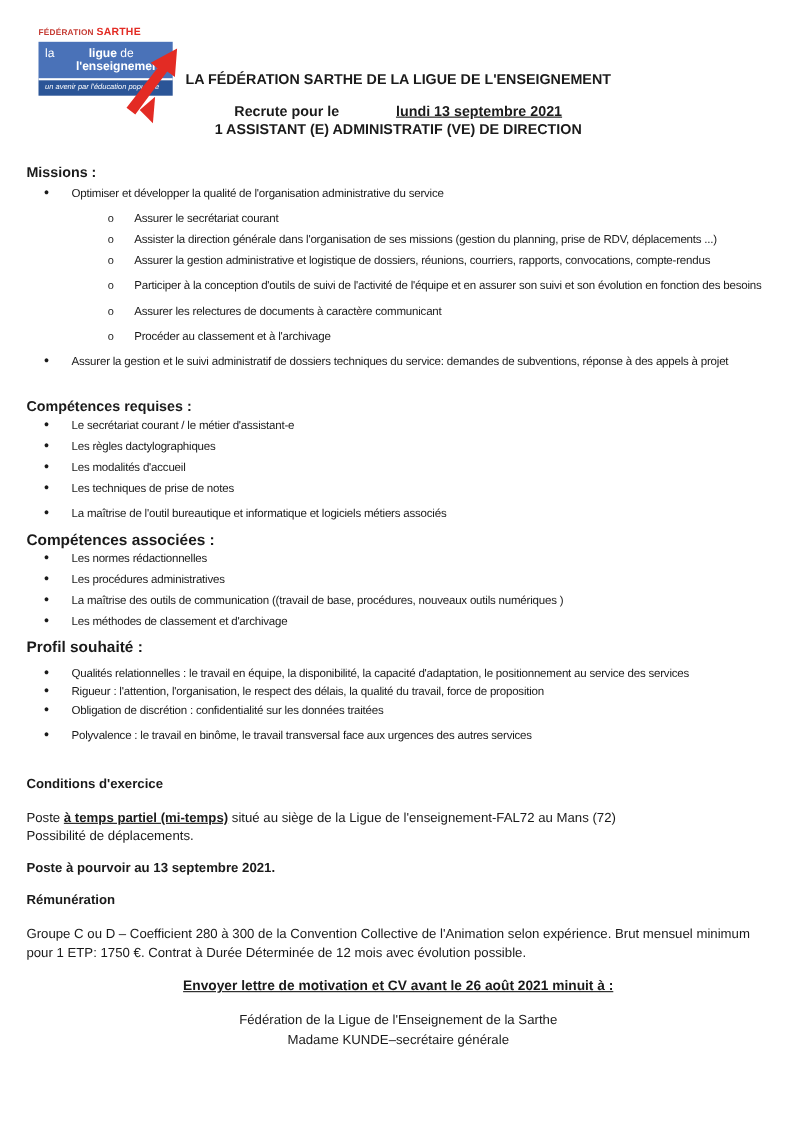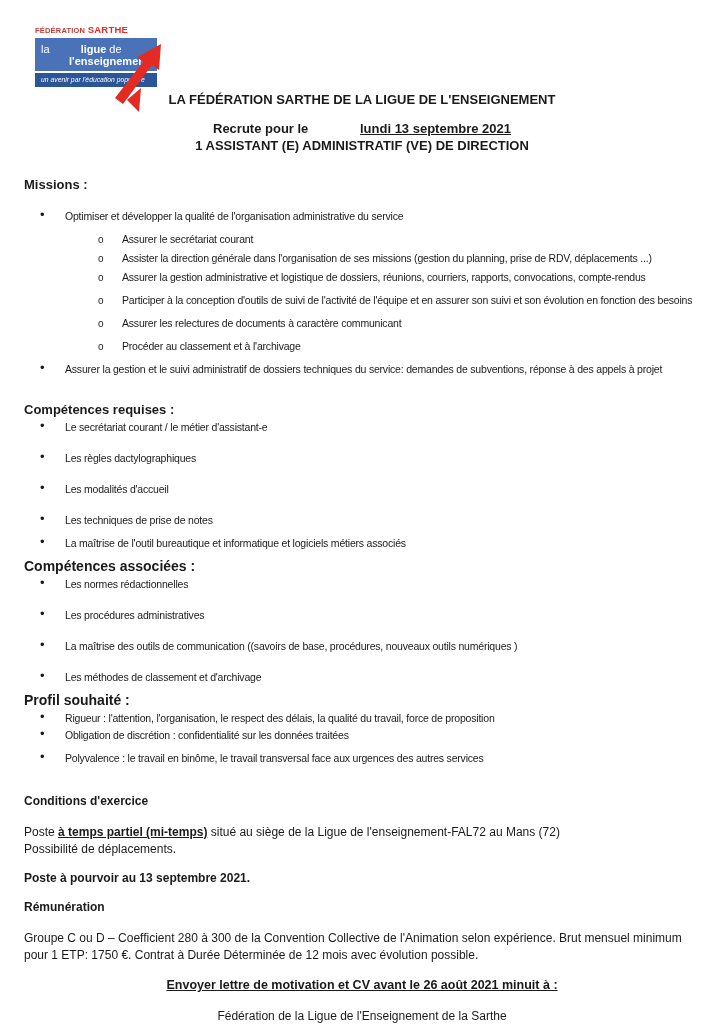--- a/index.html
+++ b/index.html
@@ -31,35 +31,35 @@
     background: #2b5597; color: #ffffff;
     font-style: italic; font-size: 6.8px;
     padding: 3px 4px 4px 6px;
     border-top: 2px solid #ffffff;
     white-space: nowrap;
   }
   .logo-arrow { position: absolute; top: 12px; right: -8px; width: 56px; height: 78px; pointer-events: none; }
 
   
   .doc-title {
-    padding-top: 92px;
+    padding-top: 64px;
     text-align: center;
     font-size: 13px; font-weight: bold;
   }
   .recruit-line { margin-top: 14px; text-align: center; font-size: 13px; font-weight: bold; }
   .recruit-line .u { text-decoration: underline; padding-left: 48px; }
   .position-line { text-align: center; font-size: 13px; font-weight: bold; margin-top: 2px; }
 
   
   .content { padding: 0 24px; }
   .h-bold { font-size: 13px; font-weight: bold; }
   .h-reg  { font-size: 14px; font-weight: bold; }
 
   .li1, .li2 { position: relative; font-size: 10.5px; letter-spacing: -0.2px; line-height: 13px; white-space: nowrap; }
-  .li1 { margin-left: 14px; padding-left: 27px; margin-top: 18px; }
+  .li1 { margin-left: 14px; padding-left: 27px; margin-top: 6px; }
   .li1::before { content: "\2022"; position: absolute; left: 2px; top: -2px; font-size: 13px; }
   .li2 { margin-left: 72px; padding-left: 26px; margin-top: 6px; }
   .li2::before { content: "o"; position: absolute; left: 2px; top: 0; font-size: 10px; }
 
   .para { font-size: 12px; line-height: 17px; }
   .bold { font-weight: bold; }
   .bu { font-weight: bold; text-decoration: underline; }
   .send-line { margin-top: 14px; text-align: center; font-size: 12.5px; font-weight: bold; text-decoration: underline; }
 
   .addr { text-align: center; font-size: 12px; line-height: 17.5px; }
@@ -109,24 +109,25 @@
     <div class="h-bold" style="margin-top:26px">Compétences requises :</div>
     <div class="li1 mt4">Le secrétariat courant / le métier d'assistant-e</div>
     <div class="li1">Les règles dactylographiques</div>
     <div class="li1">Les modalités d'accueil</div>
     <div class="li1">Les techniques de prise de notes</div>
     <div class="li1 mt10">La maîtrise de l'outil bureautique et informatique et logiciels métiers associés</div>
 
     <div class="h-reg" style="margin-top:8px">Compétences associées :</div>
     <div class="li1 mt4">Les normes rédactionnelles</div>
     <div class="li1">Les procédures administratives</div>
-    <div class="li1">La maîtrise des outils de communication ((savoirs de base, procédures, nouveaux outils numériques )</div>
+    <div class="li1">La maîtrise des outils de communication ((travail de base, procédures, nouveaux outils numériques )</div>
     <div class="li1">Les méthodes de classement et d'archivage</div>
 
     <div class="h-reg" style="margin-top:8px">Profil souhaité :</div>
+    <div class="li1 mt10">Qualités relationnelles : le travail en équipe, la disponibilité, la capacité d'adaptation, le positionnement au service des services</div>
     <div class="li1 mt4">Rigueur : l'attention, l'organisation, le respect des délais, la qualité du travail, force de proposition</div>
     <div class="li1 mt4">Obligation de discrétion : confidentialité sur les données traitées</div>
     <div class="li1 mt10">Polyvalence : le travail en binôme, le travail transversal face aux urgences des autres services</div>
 
     <div class="para bold" style="margin-top:28px">Conditions d'exercice</div>
     <div class="para" style="margin-top:14px">
       <span>Poste </span><span class="bu">à temps partiel (mi-temps)</span><span> situé au siège de la Ligue de l'enseignement-FAL72 au Mans (72)</span>
     </div>
     <div class="para">Possibilité de déplacements.</div>
     <div class="para bold" style="margin-top:12px">Poste à pourvoir au 13 septembre 2021.</div>

